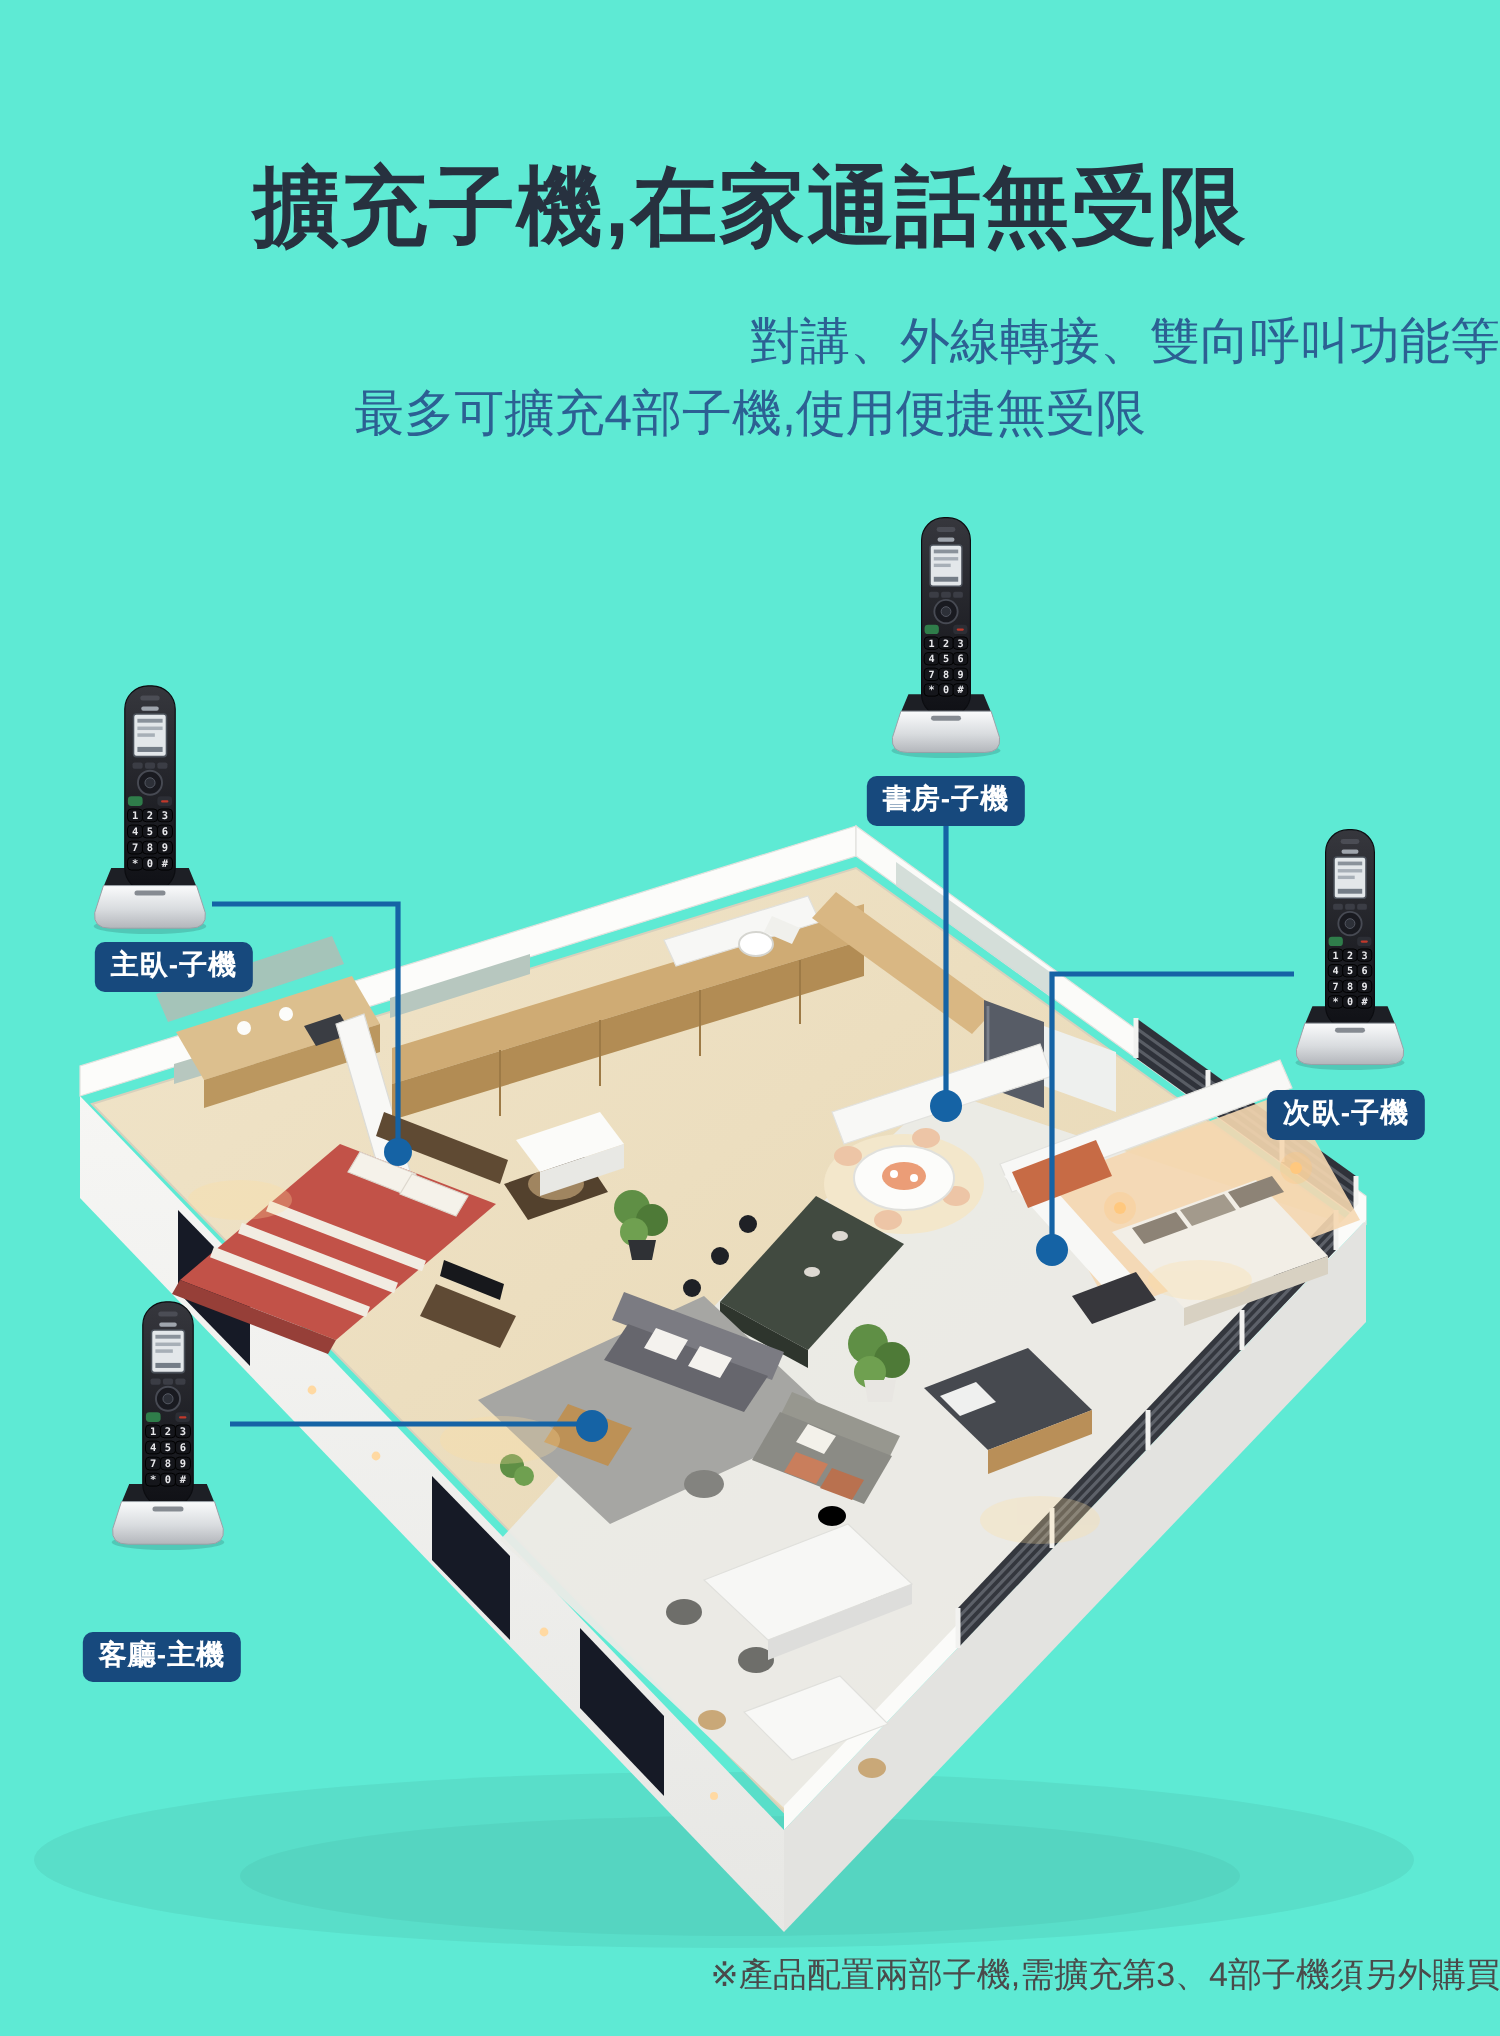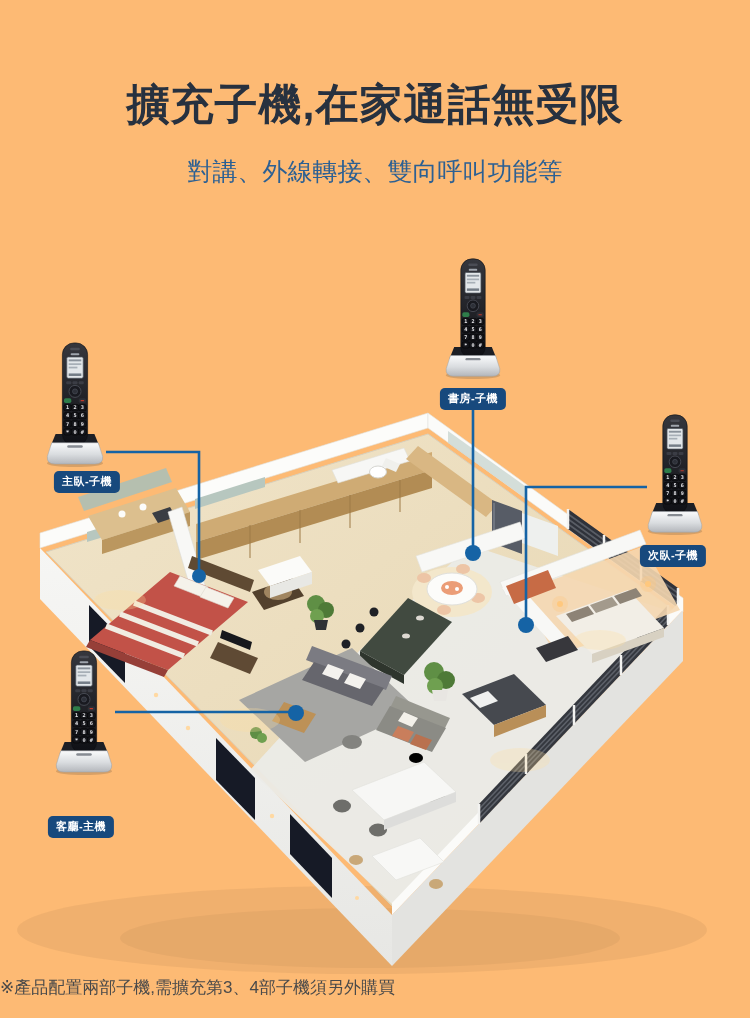--- a/index.html
+++ b/index.html
@@ -1,45 +1,46 @@
 <!DOCTYPE html>
 <html style="--accent: #1563a5; --label_bg: #17497d; --title_color: #27313f; --subtitle_color: #2c6093; --footnote_color: #4a4a4a;"><head>
 <meta charset="utf-8">
 <style>
   :root{
     --accent:#1563a5; --label_bg:#17497d; --title_color:#27313f;
     --subtitle_color:#2c6093; --footnote_color:#4a4a4a;
   }
   html,body{margin:0;padding:0;background:#fff;}
-  .page{position:relative;width:750px;height:1018px;overflow:hidden;background:#fdba74;
+  .page{position:relative;width:750px;height:1018px;overflow:hidden;background:#5eead4;
         font-family:"Liberation Sans","DejaVu Sans",sans-serif;}
   .header{position:absolute;top:0;left:0;width:100%;text-align:center;z-index:3;}
   .title{margin:0;padding-top:80px;font-size:43px;font-weight:700;letter-spacing:1px;
          color:var(--title_color);line-height:1.15;}
   .sub{margin:0;font-size:25px;line-height:36px;color:var(--subtitle_color);font-weight:500;}
-  .sub-first{margin-top:24px;}
+  .sub-first{margin-top:24px;text-align:right;}
   .scene-svg{position:absolute;left:0;top:0;width:750px;height:1018px;z-index:1;}
   .callout{position:absolute;transform:translateX(-50%);background:var(--label_bg);color:#fff;
-           font-size:11px;font-weight:700;padding:3px 8px 4px;border-radius:5px;white-space:nowrap;
+           font-size:14px;font-weight:700;padding:3px 8px 4px;border-radius:5px;white-space:nowrap;
            letter-spacing:.5px;z-index:4;}
-  .footnote{position:absolute;top:976px;left:0;width:100%;text-align:left;font-size:17px;
+  .footnote{position:absolute;top:976px;left:0;width:100%;text-align:right;font-size:17px;
             color:var(--footnote_color);margin:0;z-index:3;}
   .connector{fill:none;stroke:var(--accent);stroke-width:2.6;}
   .dot{fill:var(--accent);}
   .kpd{font-family:"DejaVu Sans Mono","Liberation Mono",monospace;font-size:5.4px;fill:#e9e9ec;
        text-anchor:middle;font-weight:bold;}
 </style>
 </head>
 <body>
 
 <div class="page">
 
   <div class="header">
     <h1 class="title">擴充子機,在家通話無受限</h1>
     <p class="sub sub-first">對講、外線轉接、雙向呼叫功能等</p>
+    <p class="sub">最多可擴充4部子機,使用便捷無受限</p>
   </div>
 
   <svg class="scene-svg" viewBox="0 0 750 1018">
     <defs>
       <linearGradient id="hsBody" x1="0" y1="0" x2="0" y2="1">
         <stop offset="0" stop-color="#36373d"></stop>
           <stop offset="1" stop-color="#0f1015"></stop>
       </linearGradient>
       <linearGradient id="baseSilver" x1="0" y1="0" x2="0" y2="1">
         <stop offset="0" stop-color="#fafbfc"></stop>

